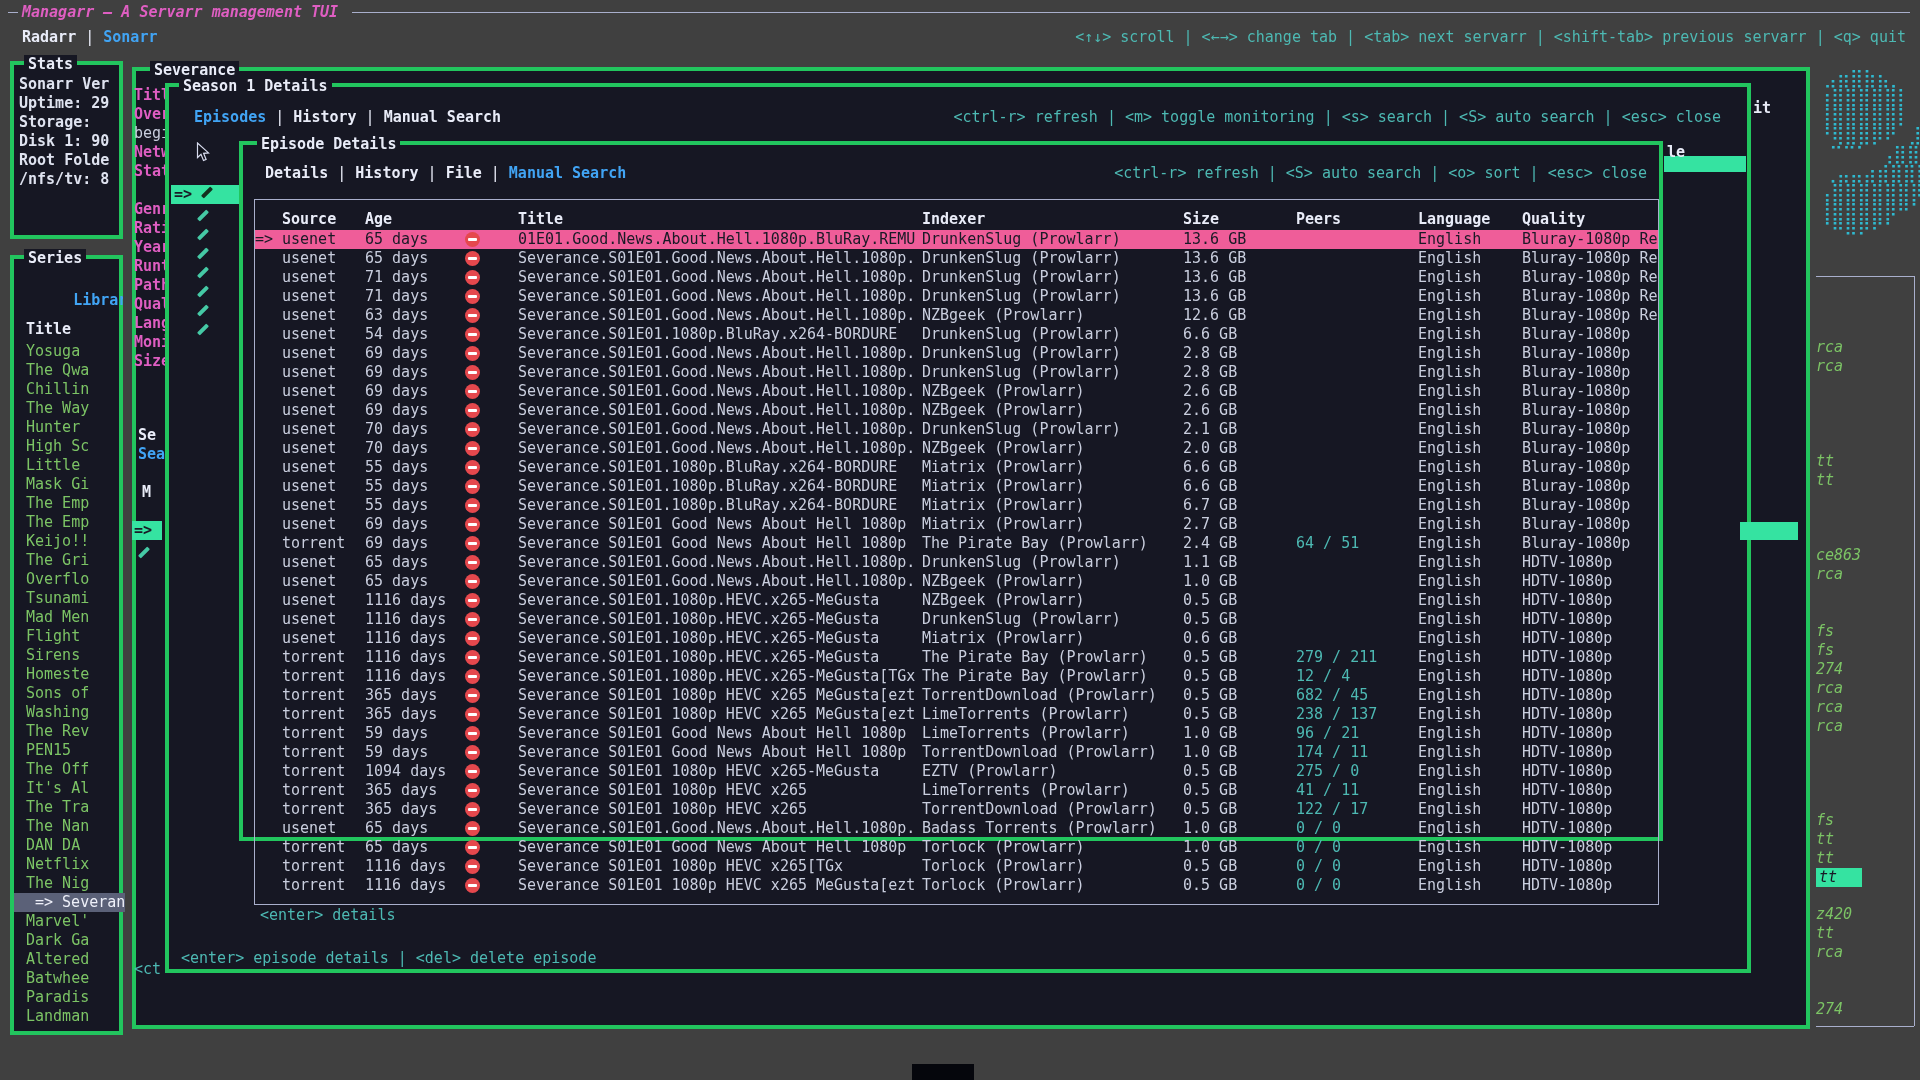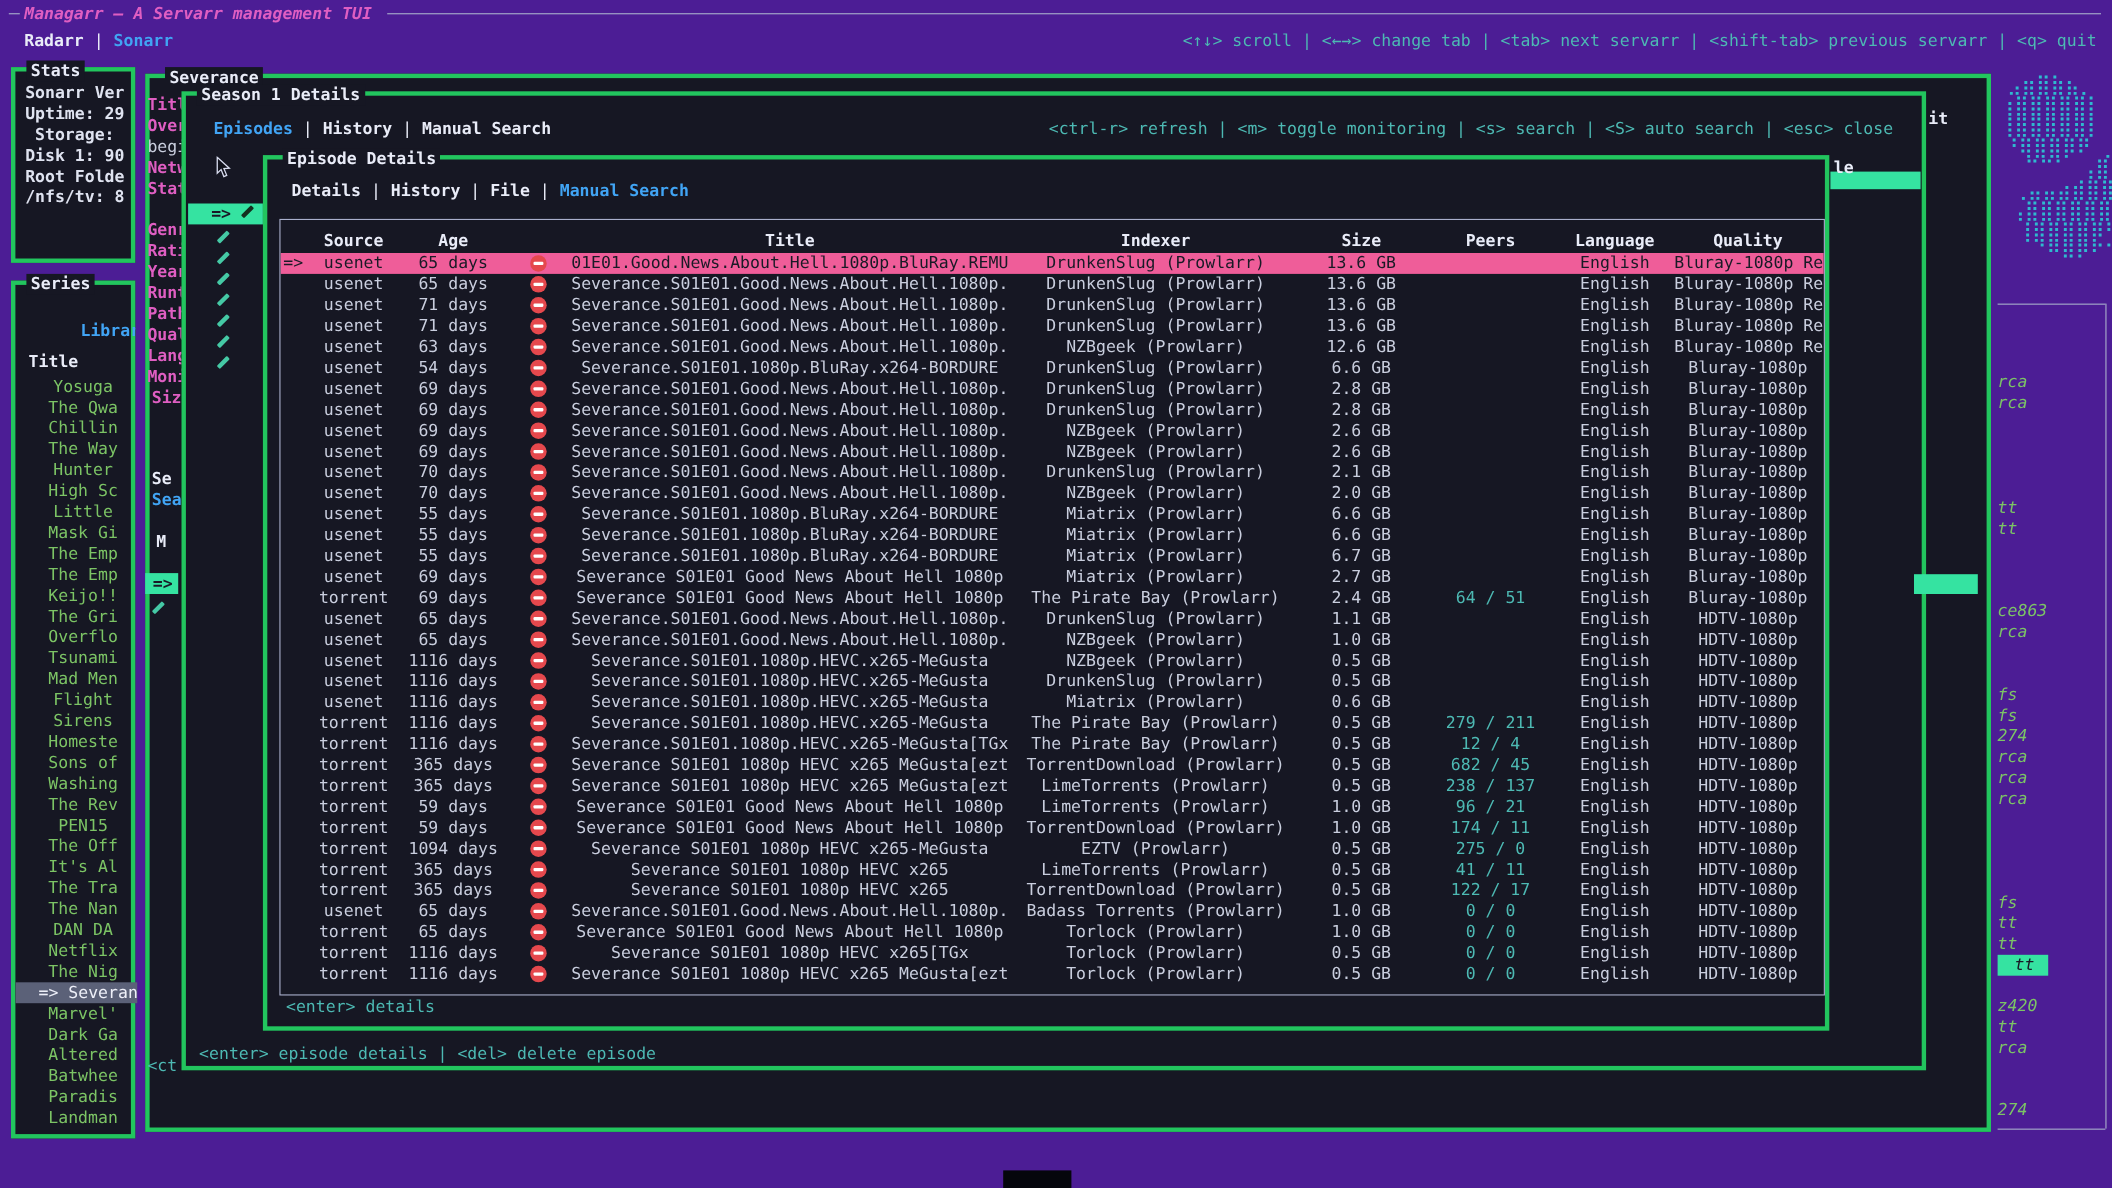--- a/index.html
+++ b/index.html
@@ -1,21 +1,21 @@
 <!DOCTYPE html>
 <html><head>
 <meta charset="utf-8">
 <style>
   * { margin:0; padding:0; box-sizing:border-box; }
   html,body { background:#0b0c12; }
   .screen {
     position:relative; width:1920px; height:1080px; overflow:hidden;
-    background:#4c1d95; color:#c9cede;
+    background:#404040; color:#c9cede;
     font-family:"DejaVu Sans Mono","Liberation Mono",monospace;
-    font-size:15px; line-height:19px;text-align:center;
+    font-size:15px; line-height:19px;
   }
 
   
   #app-title { position:absolute; left:22px; top:3px; color:#df5ec2; font-weight:bold; font-style:italic; white-space:pre; }
   #topline-left { position:absolute; left:8px; top:12px; width:10px; border-top:1px solid #a9afcc; }
   #topline { position:absolute; left:352px; right:10px; top:12px; border-top:1px solid #a9afcc; }
   #servarr-tabs { position:absolute; left:22px; top:28px; white-space:pre; }
   #top-help { position:absolute; right:14px; top:28px; white-space:pre; color:#4db9b3; }
 
   .tab { color:#e9ecf8; font-weight:bold; }
@@ -60,21 +60,21 @@
   #season-modal { left:165px; top:83px; width:1586px; height:890px; }
   #season-tabs { position:absolute; left:25px; top:21px; white-space:pre; }
   #season-help { position:absolute; right:26px; top:21px; color:#4db9b3; white-space:pre; }
   #season-footer { position:absolute; left:12px; top:862px; color:#4db9b3; white-space:pre; }
   #frag-green-row1 { position:absolute; left:2px; top:98px; width:74px; height:19px; background:#35e3a1; color:#191a26; font-weight:bold; padding-left:3px; white-space:pre; }
   #frag-green-row1 .pencil { margin-left:4px; }
   #pencil-col { position:absolute; left:32px; top:121px; }
   .pencil-line { height:19px; }
 
   
-  #episode-modal { left:239px; top:141px; width:1424px; height:796px; }
+  #episode-modal { left:239px; top:141px; width:1424px; height:700px; }
   #episode-title { left:14px; }
   #episode-tabs { position:absolute; left:22px; top:19px; white-space:pre; }
   #episode-help { position:absolute; right:12px; top:19px; color:#4db9b3; white-space:pre; }
   #episode-footer { position:absolute; left:17px; top:761px; color:#4db9b3; white-space:pre; }
 
   
   #tbox { position:absolute; left:11px; top:54px; width:1405px; height:706px; border:1px solid #a9afcc; overflow:hidden; }
   #release-head, .trow {
     display:grid;
     grid-template-columns:27px 83px 98px 55px 404px 261px 113px 122px 104px 138px;
@@ -219,20 +219,21 @@
         <div class="pencil-line"><span class="pencil"></span></div>
         <div class="pencil-line"><span class="pencil"></span></div>
         <div class="pencil-line"><span class="pencil"></span></div>
       </div>
     <div id="season-footer">&lt;enter&gt; episode details | &lt;del&gt; delete episode</div>
   </div>
 
   <div class="panel" id="episode-modal">
     <span class="panel-title" id="episode-title">Episode Details</span>
     <div id="episode-tabs"><span class="tab">Details</span><span class="sep"> | </span><span class="tab">History</span><span class="sep"> | </span><span class="tab">File</span><span class="sep"> | </span><span class="tab active">Manual Search</span></div>
+    <div id="episode-help">&lt;ctrl-r&gt; refresh | &lt;S&gt; auto search | &lt;o&gt; sort | &lt;esc&gt; close</div>
     <div id="tbox">
       <div id="release-head">
           <span class="tcell"></span>
           <span class="tcell">Source</span>
           <span class="tcell">Age</span>
           <span class="tcell"></span>
           <span class="tcell">Title</span>
           <span class="tcell">Indexer</span>
           <span class="tcell">Size</span>
           <span class="tcell">Peers</span>

